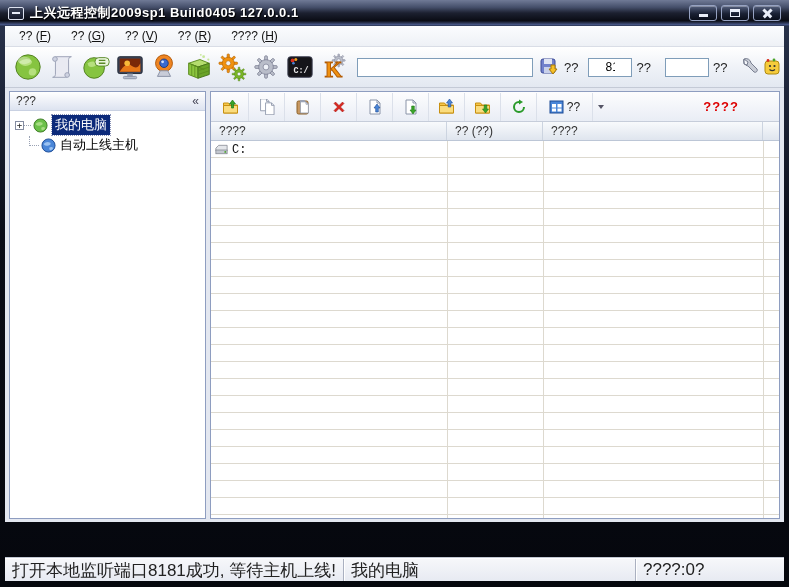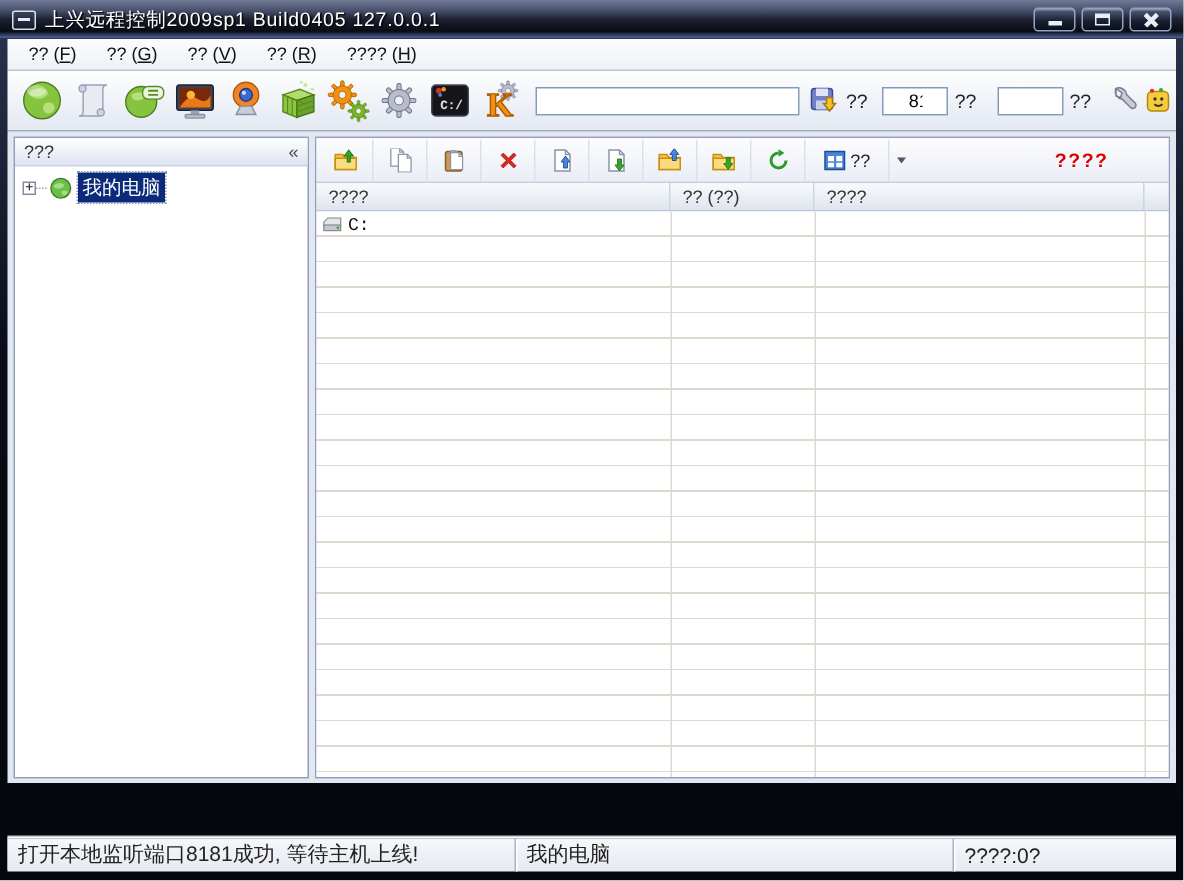--- a/index.html
+++ b/index.html
@@ -9,21 +9,21 @@
   .window { width:789px; height:587px; display:flex; flex-direction:column;
     background:linear-gradient(180deg,#2c3650,#0a0d18 40%,#05070d);
     padding:0 5px 6px 5px; }
 
   
   .titlebar { height:26px; margin:0 -5px; display:flex; align-items:center; padding:0 8px;
     background:linear-gradient(180deg,#707a96 0%,#454f6a 28%,#1c2030 50%,#0a0c14 80%,#4c5c90 96%,#1c2438 100%); }
   .app-icon { width:16px; height:13px; border:1px solid #dde2f0; border-radius:2px;
     background:linear-gradient(#3a4258,#14182a); display:flex; align-items:center; justify-content:center; margin-right:6px; }
   .app-icon i { display:block; width:8px; height:2px; background:#e8ecf8; }
-  .title-text { color:#fff; font-weight:normal; font-size:13px; text-shadow:1px 1px 1px #000; letter-spacing:.5px; white-space:nowrap; }
+  .title-text { color:#fff; font-weight:bold; font-size:13px; text-shadow:1px 1px 1px #000; letter-spacing:.5px; white-space:nowrap; }
   .win-buttons { margin-left:auto; display:flex; gap:4px; }
   .win-btn { width:28px; height:16px; border:1px solid #96a2c2; border-radius:3px;
     background:linear-gradient(180deg,#55607e,#1a2134 55%,#0a0e1a);
     box-shadow:inset 0 1px 0 rgba(255,255,255,.3); display:flex; align-items:center; justify-content:center; cursor:pointer; }
   .glyph-min { width:9px; height:3px; background:#e9edf8; margin-top:5px; }
   .glyph-max { width:10px; height:8px; border:1px solid #e9edf8; border-top:3px solid #e9edf8; }
   .glyph-close { position:relative; width:11px; height:11px; }
   .glyph-close b,.glyph-close i { position:absolute; left:0; top:4px; width:11px; height:2.5px; background:#e9edf8; }
   .glyph-close b { transform:rotate(45deg); } .glyph-close i { transform:rotate(-45deg); }
 
@@ -82,21 +82,21 @@
   .th1 { width:236px; } .th2 { width:96px; } .th3 { width:220px; } .th4 { flex:1; border-right:none; }
   .tbody { flex:1; position:relative; min-height:0; overflow:hidden;
     background:repeating-linear-gradient(180deg,#ffffff 0 16px,#ddd9cf 16px 17px); }
   .vline { position:absolute; top:0; bottom:0; width:1px; background:#ddd9cf; }
   .trow { position:absolute; top:0; left:0; right:0; height:17px; display:flex; align-items:center;
     padding-left:3px; font-size:12px; color:#111; cursor:pointer; }
   .trow .name { margin-left:3px; font-family:"Liberation Mono","DejaVu Sans Mono",monospace; }
 
   
   .statusbar { height:23px; flex:0 0 auto; background:linear-gradient(#f6f7fa,#e7eaf2);
-    border-top:1px solid #fff; box-shadow:0 -1px 0 #c2c8d4; display:flex; font-size:14px; color:#222;margin-top:36px; }
+    border-top:1px solid #fff; box-shadow:0 -1px 0 #c2c8d4; display:flex; font-size:17px; color:#222;margin-top:36px; }
   .sb-sec { display:flex; align-items:center; padding:0 7px; white-space:nowrap; overflow:hidden; }
   .sb-1 { width:338px; flex:0 0 auto; }
   .sb-2 { width:292px; flex:0 0 auto; border-left:1px solid #aab0c0; box-shadow:inset 1px 0 0 #fff; }
   .sb-3 { flex:1; border-left:1px solid #aab0c0; box-shadow:inset 1px 0 0 #fff; }
 
   svg { display:block; }
   .hidden-defs { position:absolute; width:0; height:0; }
 </style>
 </head>
 <body>
@@ -300,20 +300,31 @@
           <span class="tree-dash"></span>
           <span class="tree-ico">
             <svg width="15" height="15" viewBox="0 0 16 16">
               <circle cx="8" cy="8" r="7" fill="#6cc04a" stroke="#3c7a22"></circle>
               <path d="M3 6 Q6 3 10 5 Q11 7 8 8 Q5 9 3 7Z" fill="#a8dc84"></path>
               <path d="M9 10 Q12 9 13 11 Q12 13 10 13 Q8 12 9 10Z" fill="#a8dc84"></path>
             </svg>
           </span>
           <span class="tree-label selected">我的电脑</span>
         </div>
+        <div class="tree-row">
+          <span class="tree-connector"></span>
+          <span class="tree-ico">
+            <svg width="15" height="15" viewBox="0 0 16 16">
+              <circle cx="8" cy="8" r="7" fill="#4a86d8" stroke="#1c4a94"></circle>
+              <path d="M3 6 Q6 3 10 5 Q11 7 8 8 Q5 9 3 7Z" fill="#9cc2f0"></path>
+              <path d="M9 10 Q12 9 13 11 Q12 13 10 13 Q8 12 9 10Z" fill="#9cc2f0"></path>
+            </svg>
+          </span>
+          <span class="tree-label">自动上线主机</span>
+        </div>
       </div>
     </div>
 
     <div class="panel main-panel">
 
       <div class="filebar">
         <div class="fb-btn">
           <svg width="17" height="16" viewBox="0 0 16 16">
             <use href="#folder"></use>
             <path d="M10 8 L13 4 L16 8 L14 8 L14 12 L12 12 L12 8 Z" fill="#3aa428" stroke="#1c7a14" stroke-width=".7" transform="translate(-3,-3)"></path>

